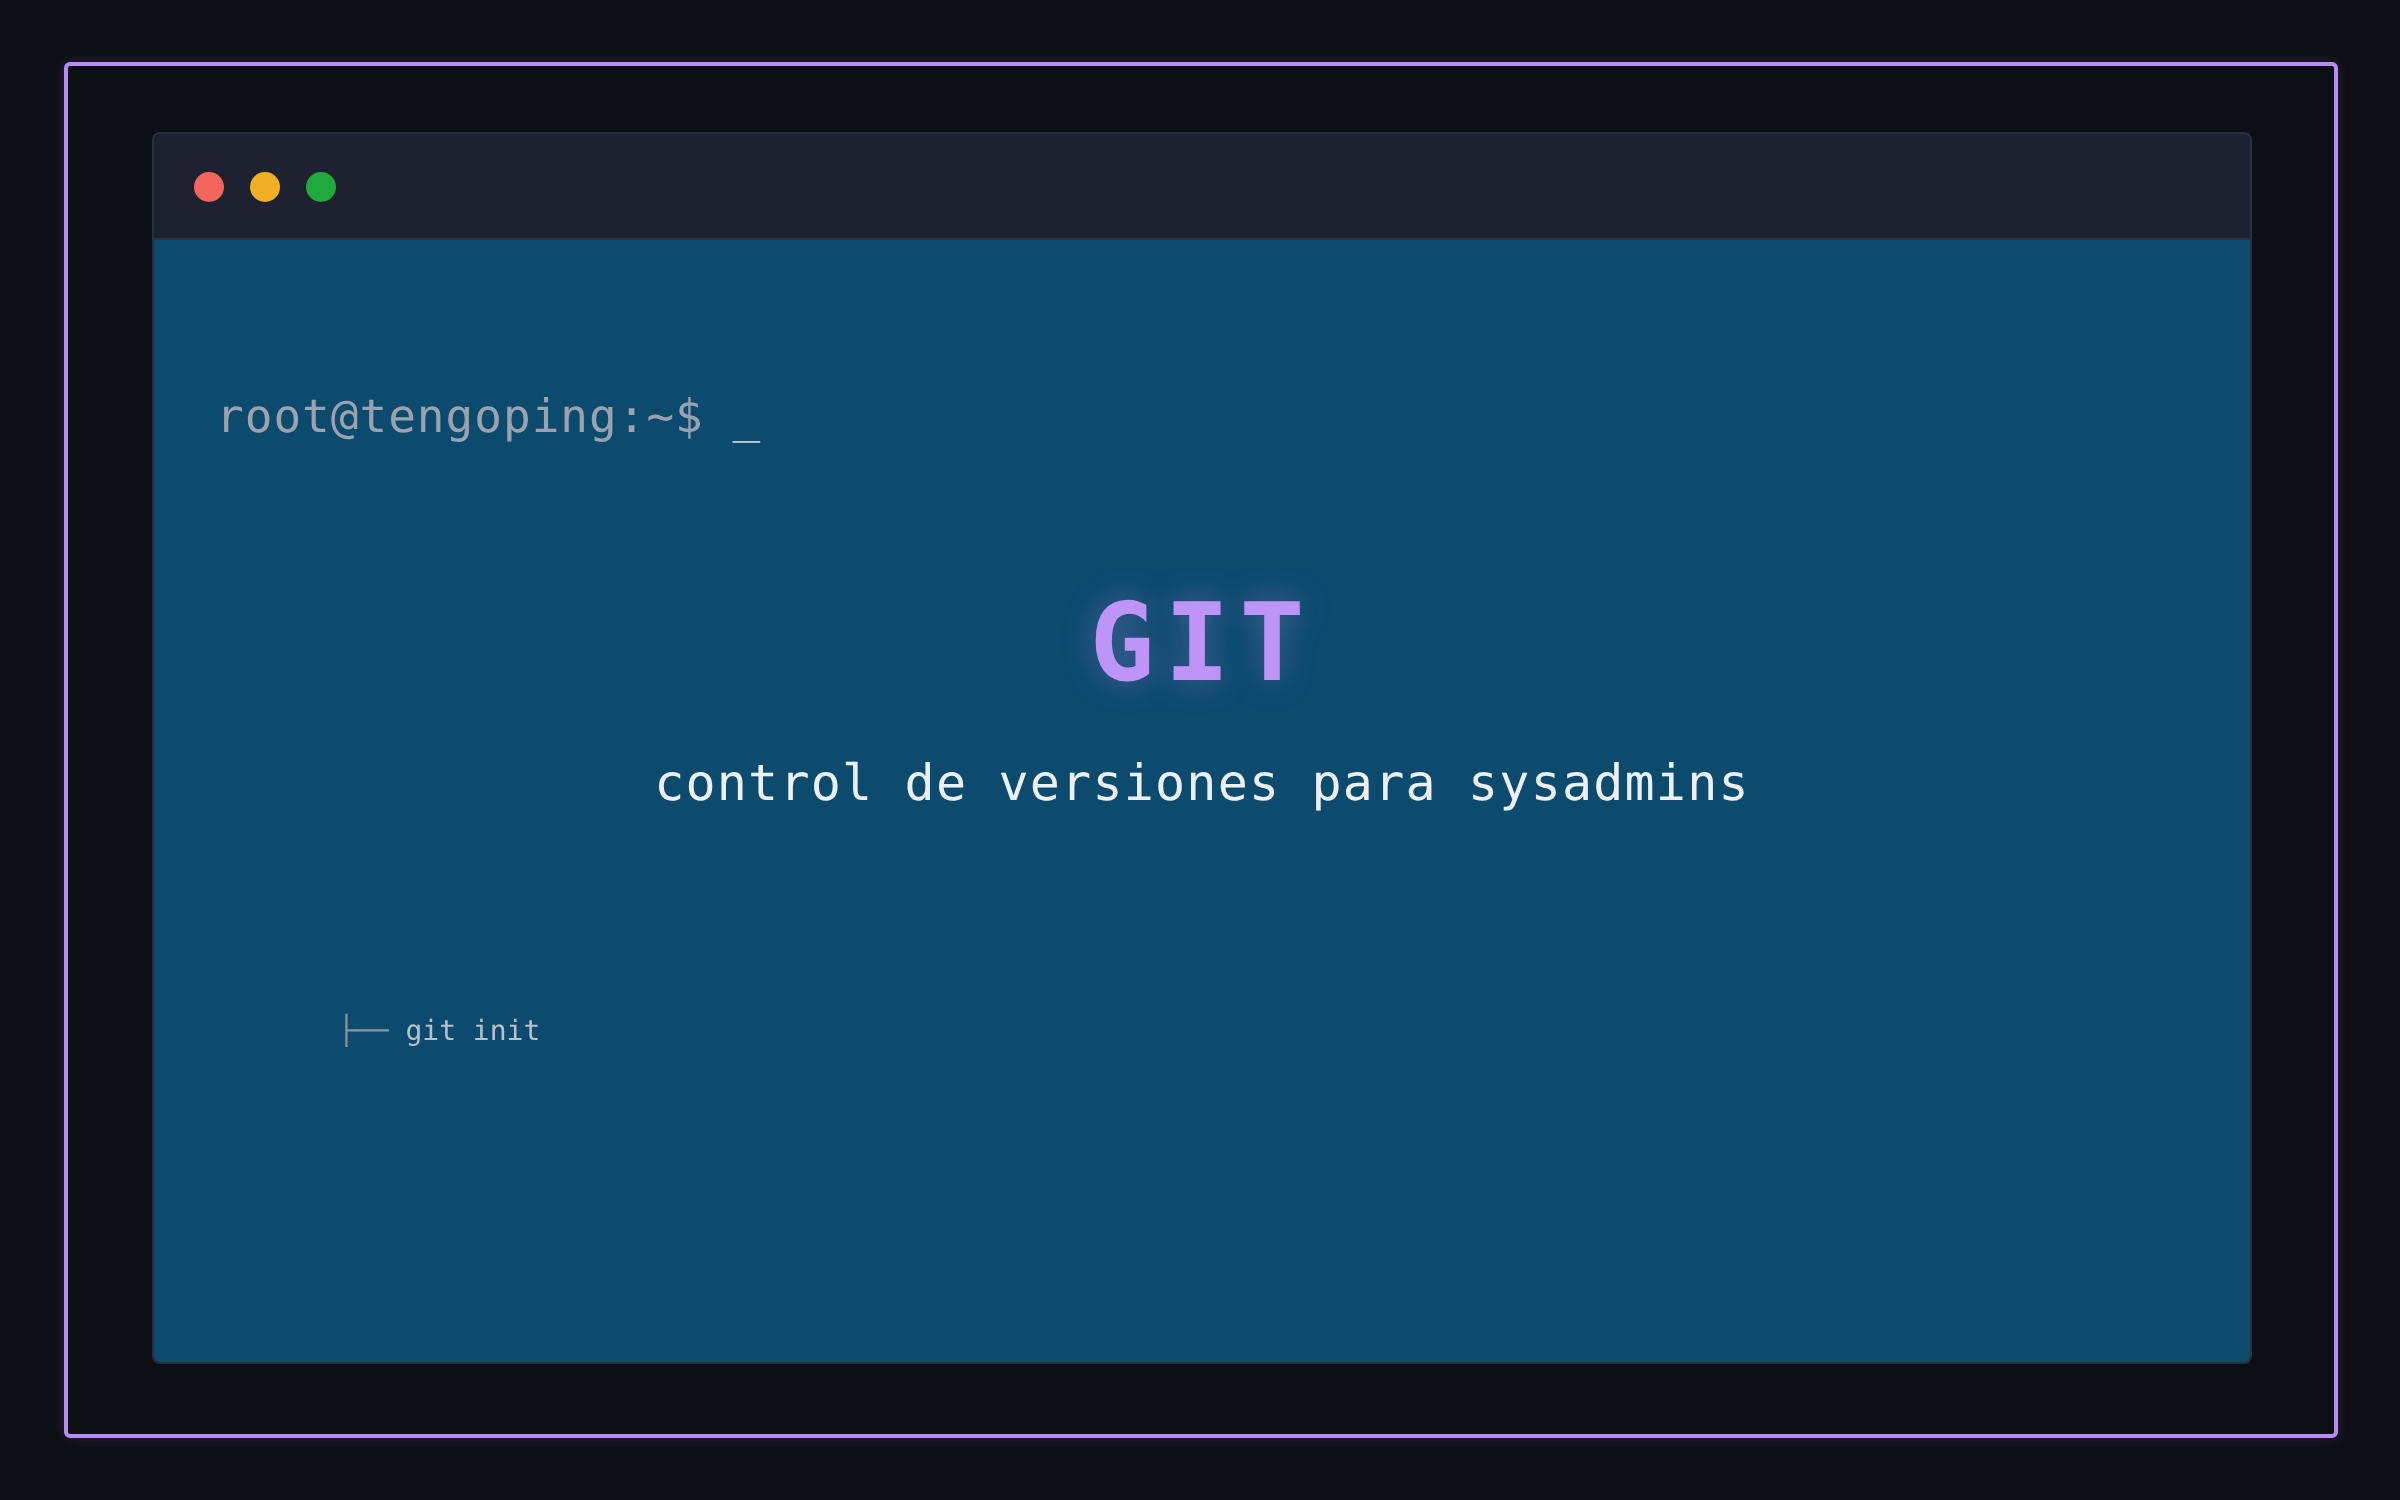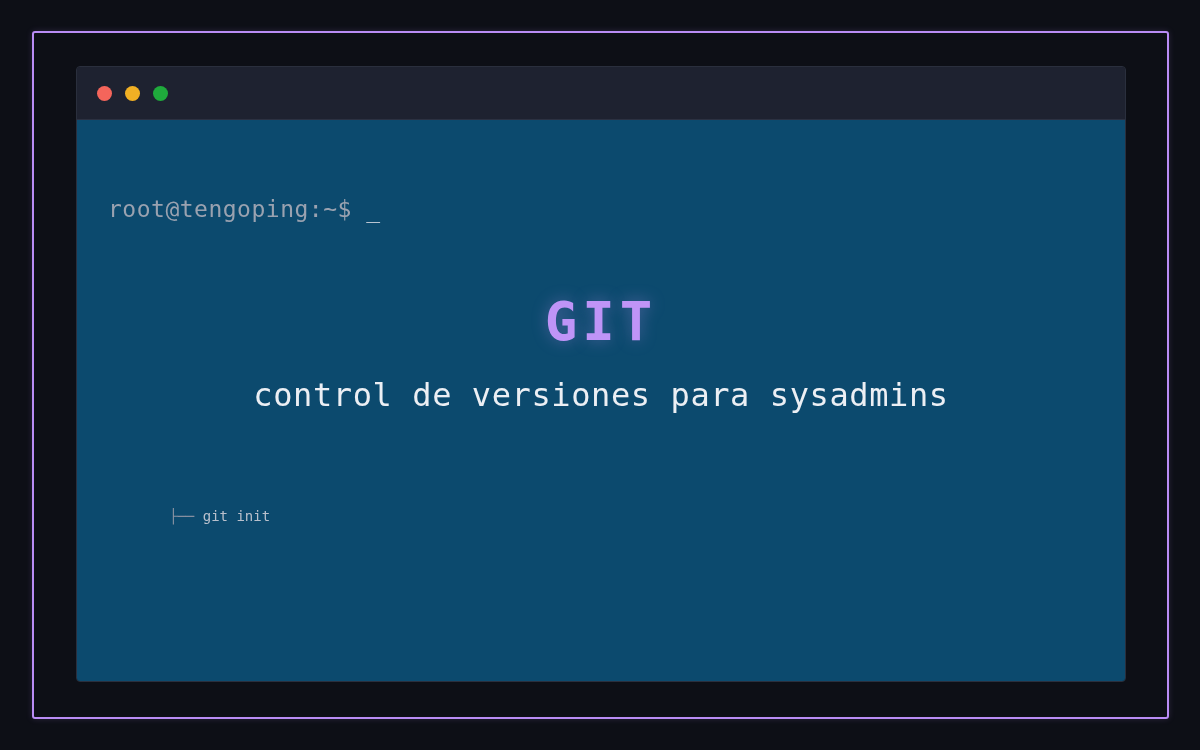--- a/index.html
+++ b/index.html
@@ -101,21 +101,21 @@
     font-size: 54px;
     font-weight: bold;
     letter-spacing: 5px;
     color: #bf94f7;
     line-height: 1;
     text-shadow: 0 0 16px rgba(191,148,247,0.35);
   }
 
   .banner-subtitle {
     margin-top: 30px;
-    font-size: 32px;
+    font-size: 25px;
     letter-spacing: 0.6px;
     color: #eceff4;
     line-height: 1;
   }
 
   
   .tree {
     position: absolute;
     left: 92px;
     top: 306px;

